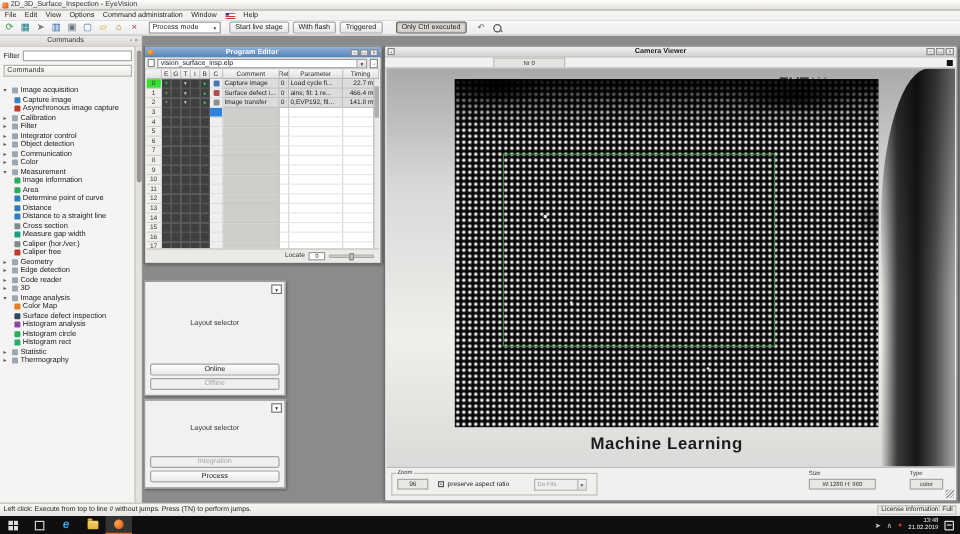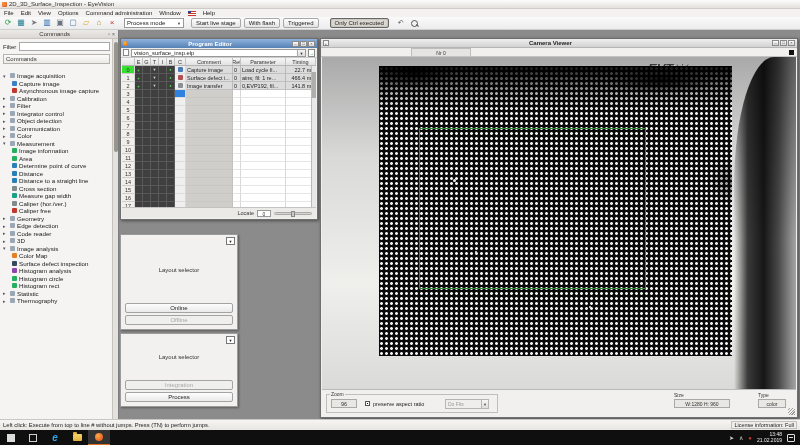--- a/index.html
+++ b/index.html
@@ -686,20 +686,21 @@
           <path d="M3,2 L2,0.5 M7.5,1.5 L7.5,0 M12,2 L13,0.5" stroke="#3a3a3a" stroke-width="0.8"></path>
         </svg>
       </div>
       <div class="mesh">
         <div class="roi"></div>
         <span class="speck s1"></span>
         <span class="speck s2"></span>
         <span class="speck s3"></span>
       </div>
       <div class="fixture"></div>
+      <div class="caption">Machine Learning</div>
     </div>
     <div class="cv-controls">
       <div class="zoom-group">
         <span class="zoom-group-label">Zoom</span>
         <span class="zoom-value">96</span>
         <span class="cv-check checked" id="aspect-check"></span>
         <span class="cv-check-label">preserve aspect ratio</span>
         <span class="fit-combo">
           <span>Do Fits</span>
           <span class="fit-arrow">▼</span>

